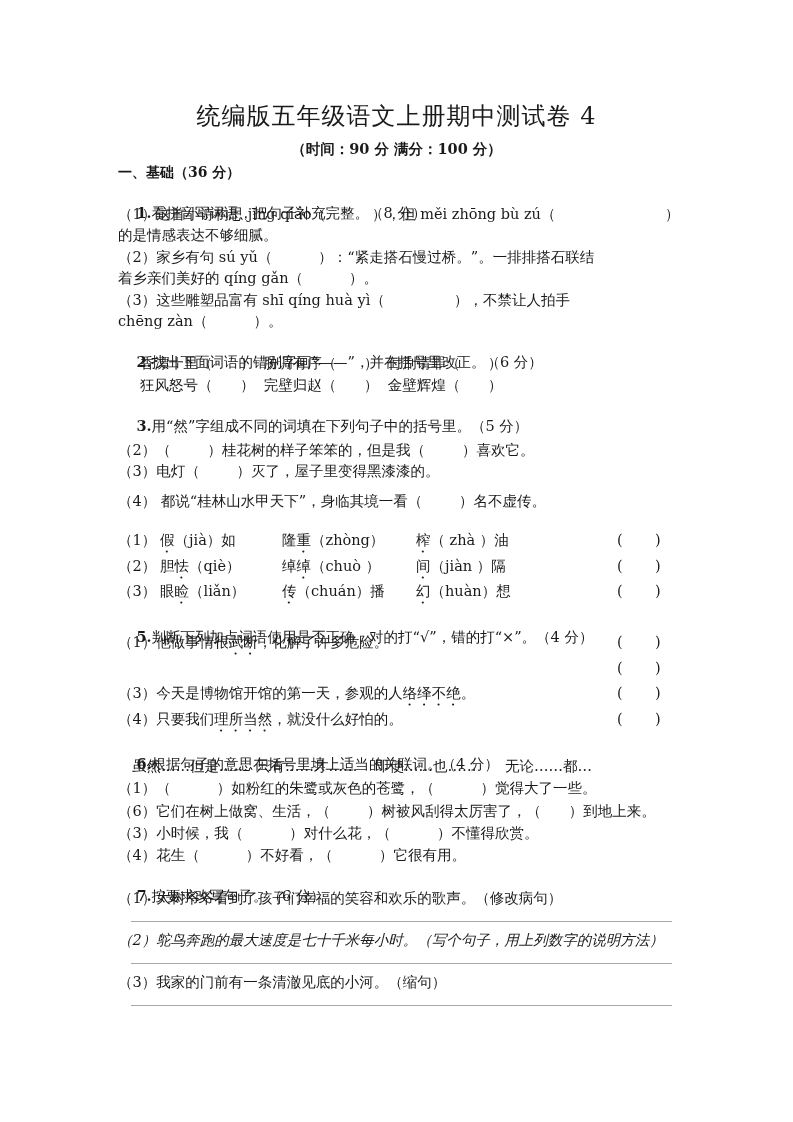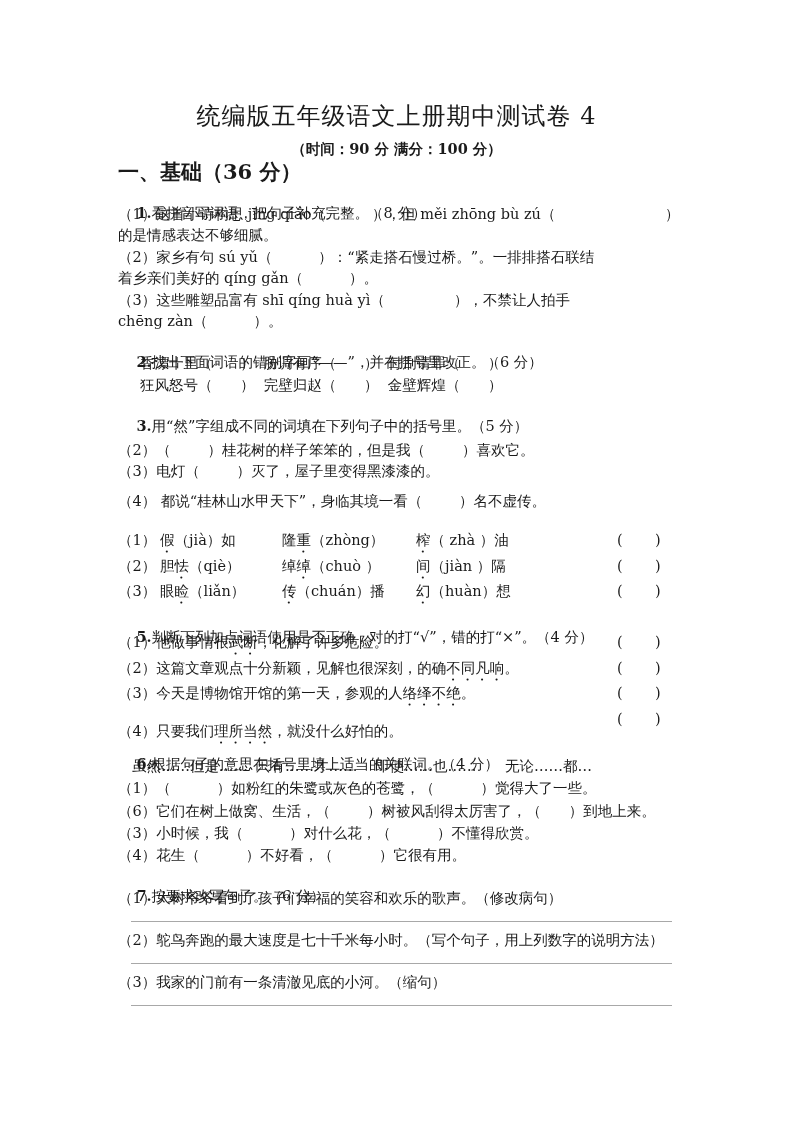--- a/index.html
+++ b/index.html
@@ -4,21 +4,21 @@
 <style>
   html, body { margin: 0; padding: 0; background: #ffffff; }
   body { width: 793px; height: 1122px; position: relative; overflow: hidden;
          font-family: "DejaVu Serif", "Liberation Serif", serif; color: #1a1a1a; }
   .page { position: absolute; left: 0; top: 0; width: 793px; height: 892px; background: #fff; }
   .line { position: absolute; white-space: pre; font-size: 14.5px; line-height: 20px; }
   .title { position: absolute; left: 0; width: 793px; top: 100px; text-align: center;
            font-size: 24px; line-height: 32px; letter-spacing: 1px; }
   .subtitle { position: absolute; left: 0; width: 793px; top: 140px; text-align: center;
               font-size: 14.5px; font-weight: bold; }
-  .section { font-weight: bold; font-size: 21px; }
+  .section { font-weight: bold; font-size: 14px; }
   .qnum { font-weight: bold; }
   .dot { text-emphasis: dot; text-emphasis-position: under; -webkit-text-emphasis: dot; -webkit-text-emphasis-position: under; }
   .rparen { position: absolute; white-space: pre; font-size: 14.5px; line-height: 20px; }
   .answer-line { position: absolute; left: 131px; width: 541px; height: 0; border-top: 1px solid #a8a8a8; }
 </style>
 </head>
 <body>
 
 <div class="page">
 
@@ -72,42 +72,41 @@
     <div class="line" style="left:282px; top:581px;"><span></span><span class="dot">传</span><span>（chuán）播</span></div>
     <div class="line" style="left:416px; top:581px;"><span></span><span class="dot">幻</span><span>（huàn）想</span></div>
     <div class="line" style="left:617px; top:581px;">(       )</div>
   </div>
 
   <div class="line" style="left:118px; top:607px;">
     <span class="qnum">5.</span><span>判断下列加点词语使用是否正确，对的打“√”，错的打“×”。（4 分）</span>
   </div>
   <div class="line" style="left:118px; top:632px;"><span>（1）他做事情很</span><span class="dot">武断</span><span>，化解了许多危险。</span></div>
   <div class="line" style="left:617px; top:632px;">(       )</div>
-  <div class="line" style="left:118px; top:658px;"><span>（2）这篇文章观点十分新颖，见解也很深刻，的确</span><span class="dot">不同凡响</span><span>。</span></div>
   <div class="line" style="left:617px; top:658px;">(       )</div>
   <div class="line" style="left:118px; top:683px;"><span>（3）今天是博物馆开馆的第一天，参观的人</span><span class="dot">络绎不绝</span><span>。</span></div>
   <div class="line" style="left:617px; top:683px;">(       )</div>
-  <div class="line" style="left:118px; top:709px;margin-top:12px;"><span>（4）只要我们</span><span class="dot">理所当然</span><span>，就没什么好怕的。</span></div>
+  <div class="line" style="left:118px; top:709px;"><span>（4）只要我们</span><span class="dot">理所当然</span><span>，就没什么好怕的。</span></div>
   <div class="line" style="left:617px; top:709px;">(       )</div>
 
   <div class="line" style="left:118px; top:734px;">
     <span class="qnum">6.</span><span>根据句子的意思在括号里填上适当的关联词。（4 分）</span>
   </div>
   <div class="line" style="left:132px; top:756px;">虽然……但是……</div>
   <div class="line" style="left:256px; top:756px;">只有……才……</div>
   <div class="line" style="left:375px; top:756px;">即使……也……</div>
   <div class="line" style="left:505px; top:756px;">无论……都…</div>
   <div class="line" style="left:118px; top:778px;">（1）（          ）如粉红的朱鹭或灰色的苍鹭，（          ）觉得大了一些。</div>
   <div class="line" style="left:118px; top:801px;">（6）它们在树上做窝、生活，（        ）树被风刮得太厉害了，（      ）到地上来。</div>
   <div class="line" style="left:118px; top:823px;">（3）小时候，我（          ）对什么花，（          ）不懂得欣赏。</div>
   <div class="line" style="left:118px; top:845px;">（4）花生（          ）不好看，（          ）它很有用。</div>
 
   <div class="line" style="left:118px; top:866px;">
     <span class="qnum">7.</span><span>按要求改写句子。（6 分）</span>
   </div>
   <div class="line" style="left:118px; top:888px;">（1）大树爷爷看到了孩子们幸福的笑容和欢乐的歌声。（修改病句）</div>
   <div class="answer-line" style="top:921px;"></div>
-  <div class="line" style="left:118px; top:930px;">（2）鸵鸟奔跑的最大速度是七十千米每小时。（写个句子，用上列数字的说明方法）</div>
+  <div class="line" style="left:118px; top:930px;font-style:italic;">（2）鸵鸟奔跑的最大速度是七十千米每小时。（写个句子，用上列数字的说明方法）</div>
   <div class="answer-line" style="top:963px;"></div>
   <div class="line" style="left:118px; top:972px;">（3）我家的门前有一条清澈见底的小河。（缩句）</div>
   <div class="answer-line" style="top:1005px;"></div>
 
 </div>
 
 </body></html>

